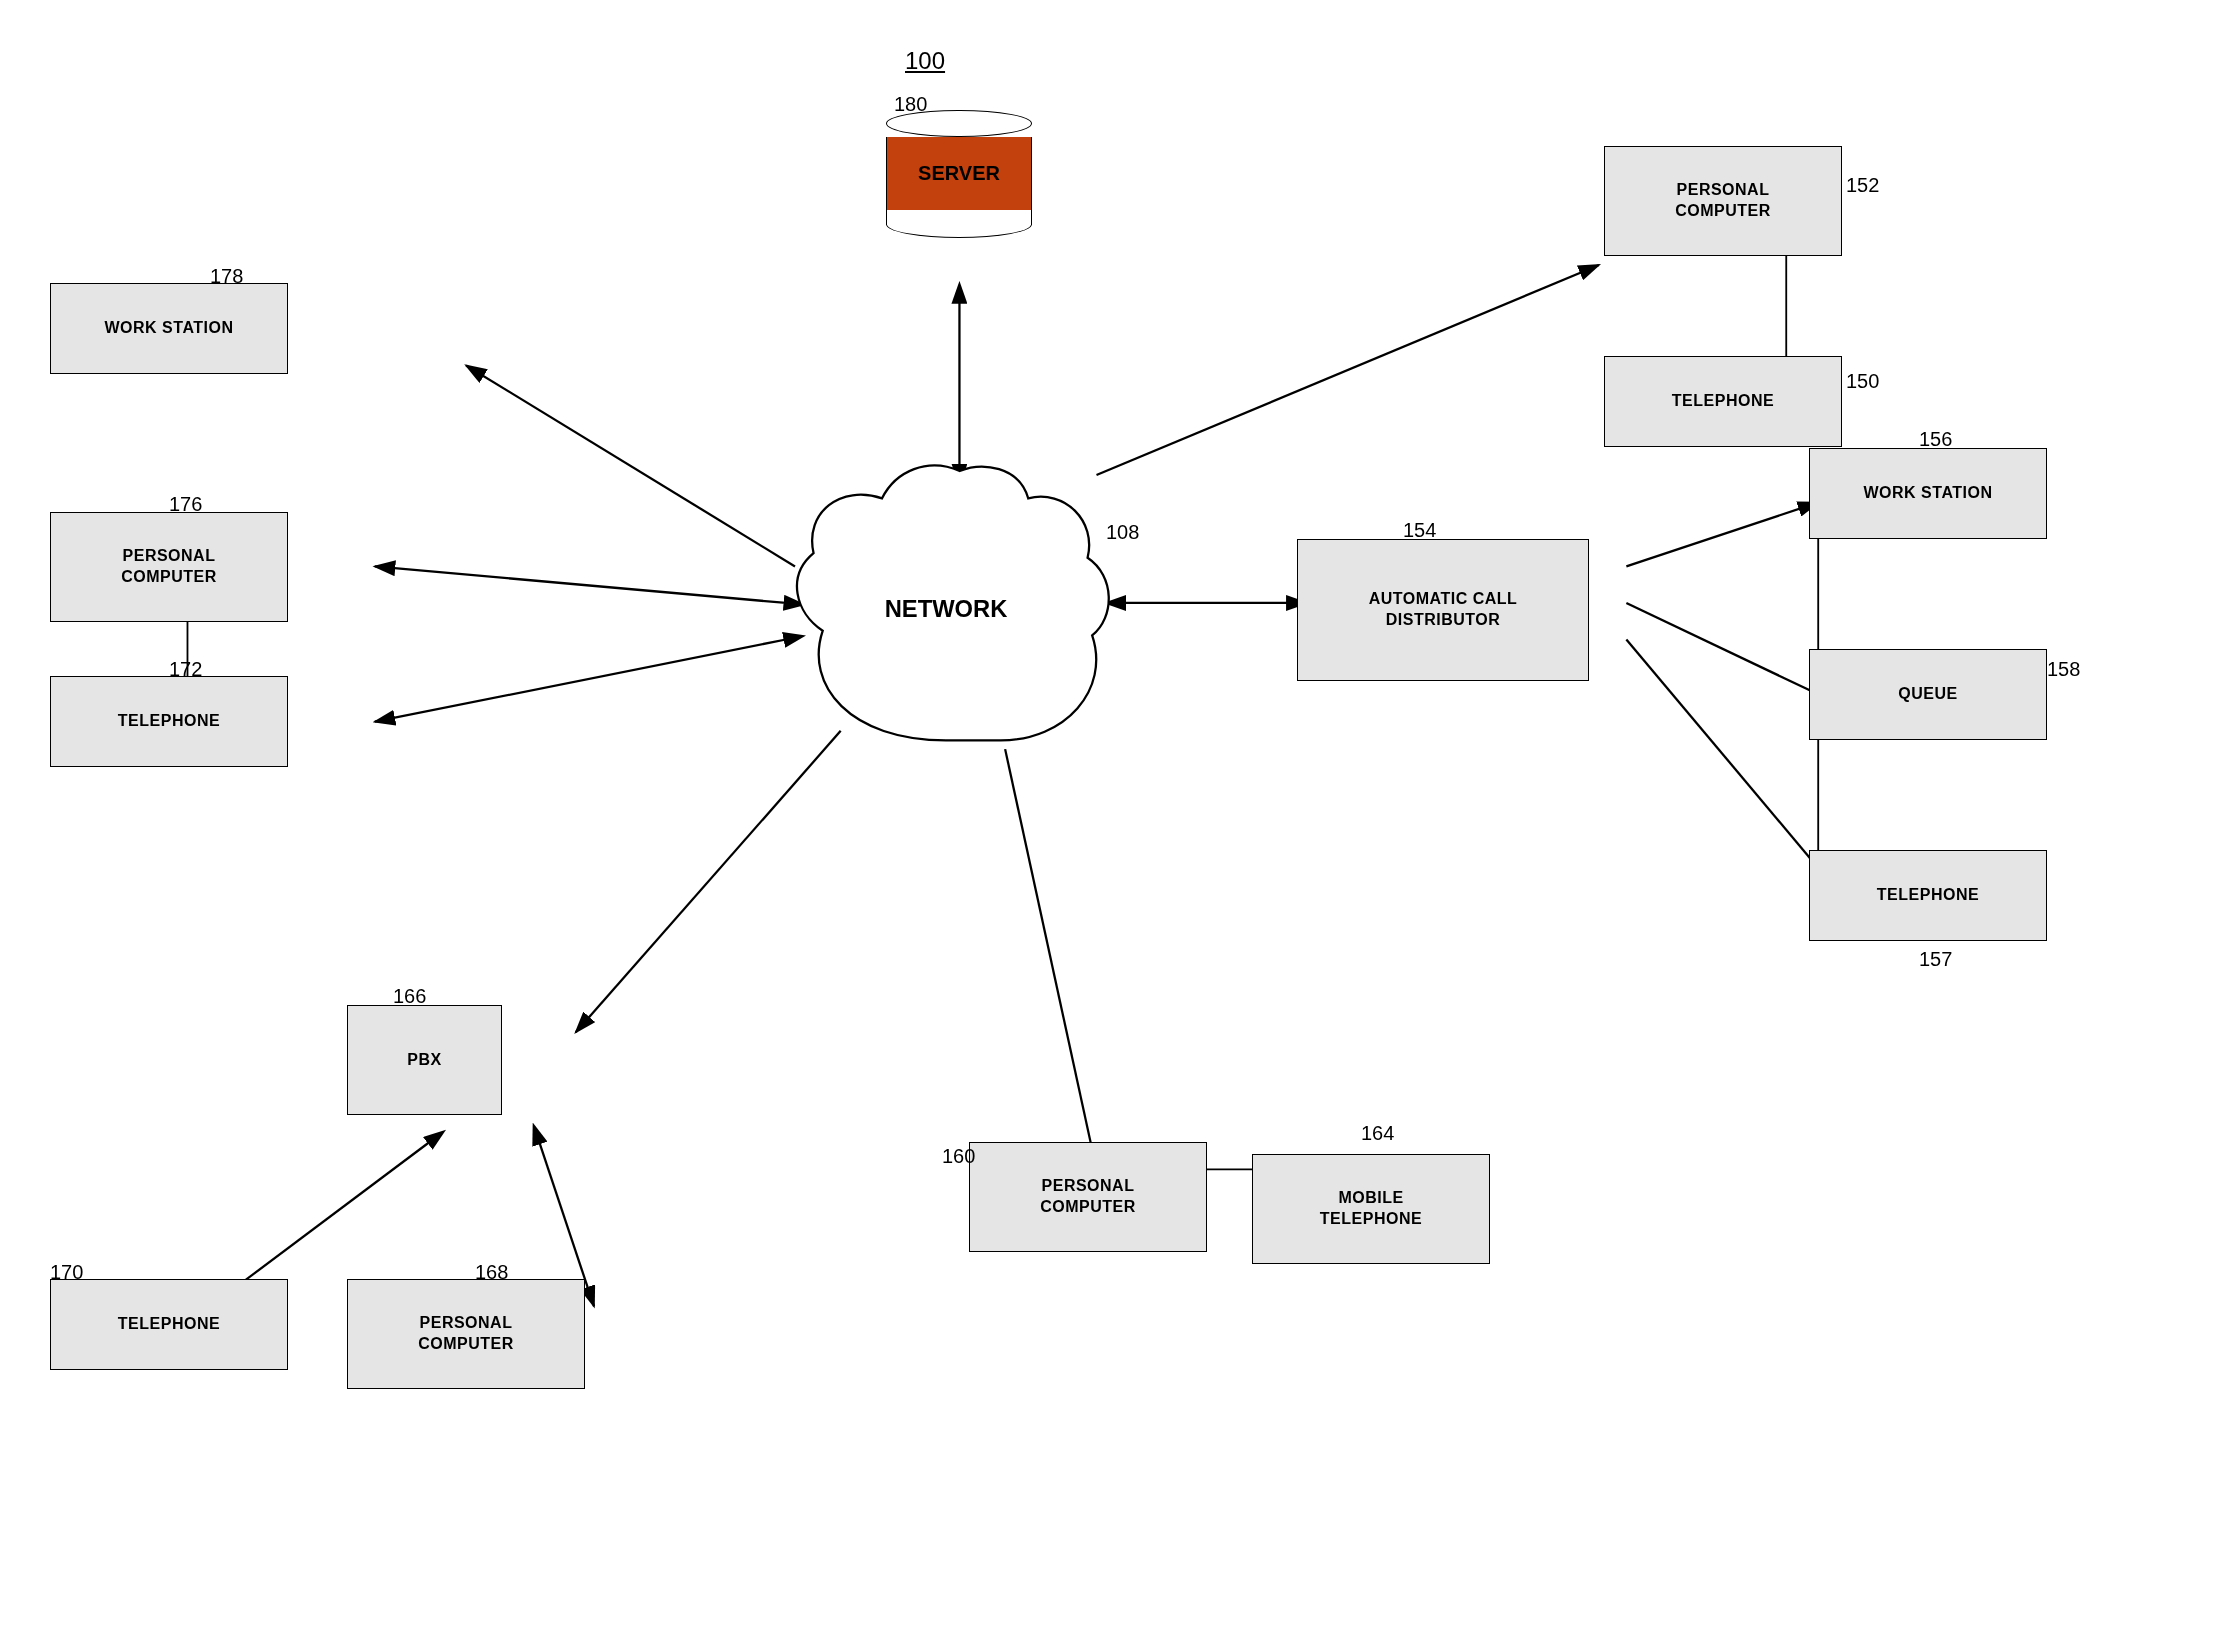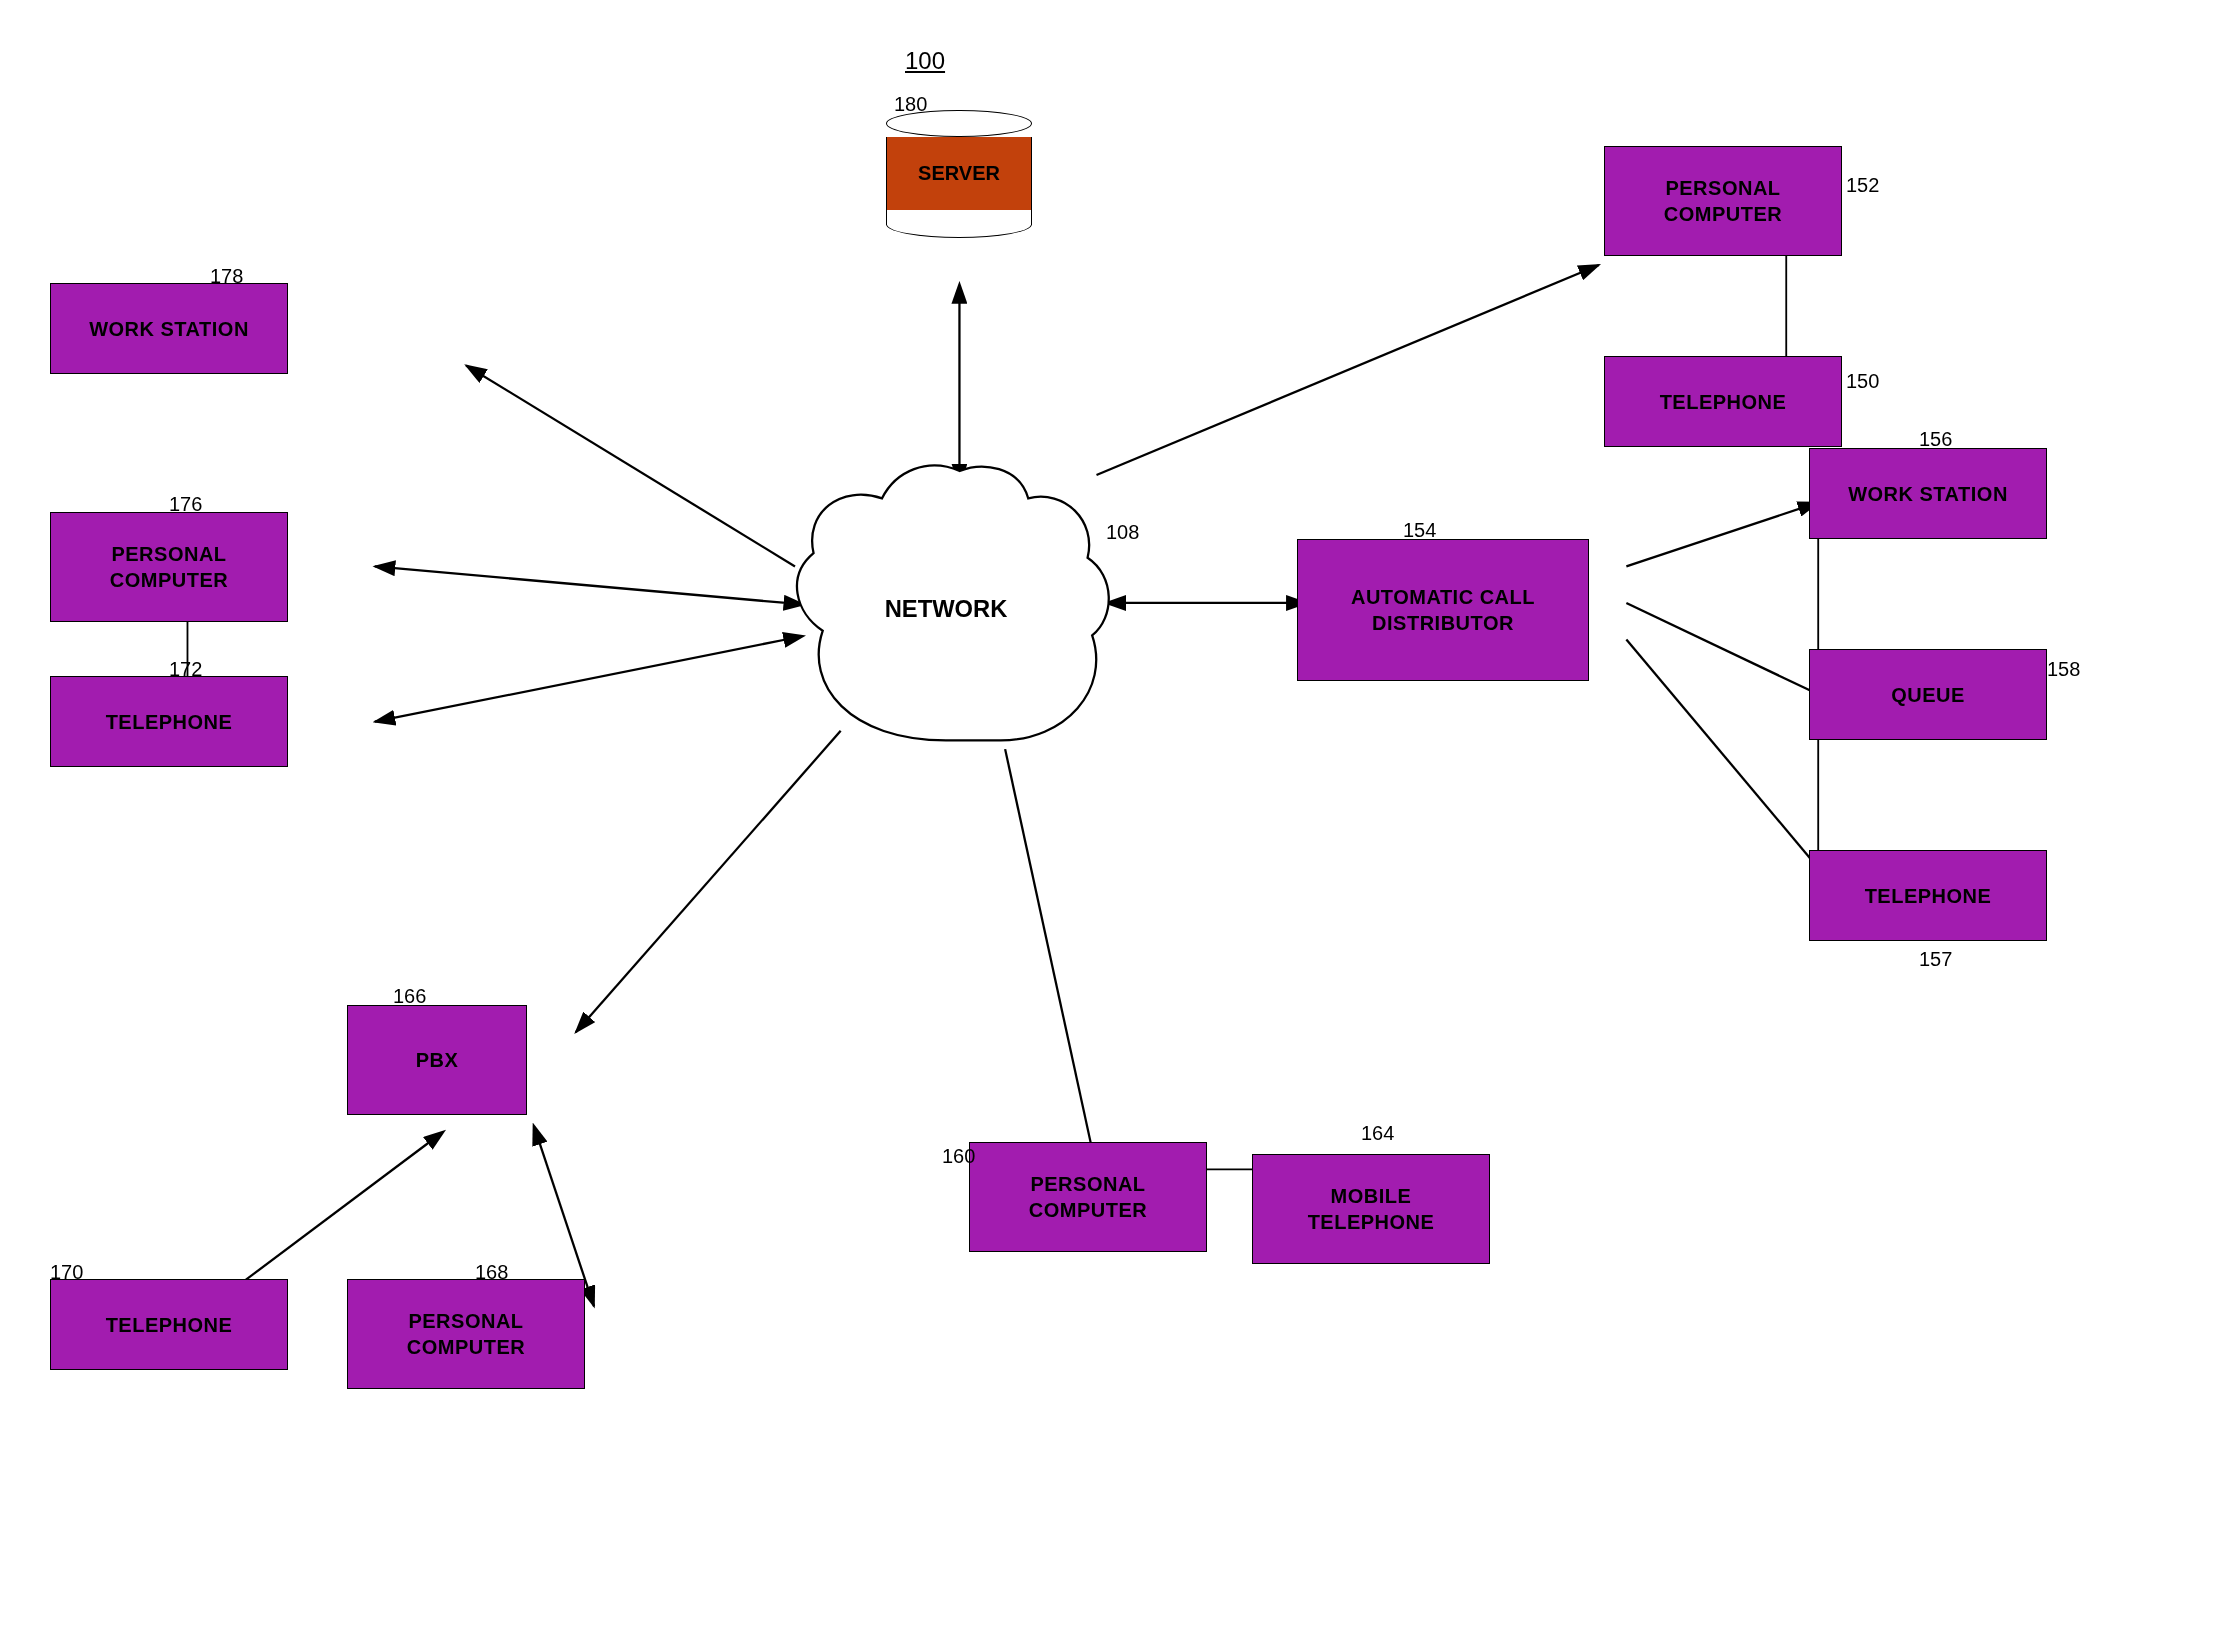--- a/index.html
+++ b/index.html
@@ -13,26 +13,26 @@
     }
     .diagram-container {
       position: absolute;
       top: 0; left: 0;
       width: 2235px;
       height: 1649px;
     }
     .box {
       position: absolute;
       border: 1.8px solid #000;
-      background: #a21caf;
+      background: #e5e5e5;
       display: flex;
       align-items: center;
       justify-content: center;
       text-align: center;
-      font-size: 20px;
+      font-size: 16px;
       font-weight: bold;
       letter-spacing: 0.5px;
       line-height: 1.3;
     }
     .label {
       position: absolute;
       font-size: 20px;
       font-weight: normal;
       color: #000;
     }
@@ -168,21 +168,21 @@
 
   <div class="box" style="left:50px; top:283px; width:238px; height:91px;">WORK STATION</div>
   <div class="label" style="left:210px; top:265px;">178</div>
 
   <div class="box" style="left:50px; top:512px; width:238px; height:110px;">PERSONAL<br>COMPUTER</div>
   <div class="label" style="left:169px; top:493px;">176</div>
 
   <div class="box" style="left:50px; top:676px; width:238px; height:91px;">TELEPHONE</div>
   <div class="label" style="left:169px; top:658px;">172</div>
 
-  <div class="box" style="left:347px; top:1005px; width:180px; height:110px;">PBX</div>
+  <div class="box" style="left:347px; top:1005px; width:155px; height:110px;">PBX</div>
   <div class="label" style="left:393px; top:985px;">166</div>
 
   <div class="box" style="left:50px; top:1279px; width:238px; height:91px;">TELEPHONE</div>
   <div class="label" style="left:50px; top:1261px;">170</div>
 
   <div class="box" style="left:347px; top:1279px; width:238px; height:110px;">PERSONAL<br>COMPUTER</div>
   <div class="label" style="left:475px; top:1261px;">168</div>
 
   <div class="box" style="left:969px; top:1142px; width:238px; height:110px;">PERSONAL<br>COMPUTER</div>
   <div class="label" style="left:942px; top:1122px;margin-top:23px;">160</div>

